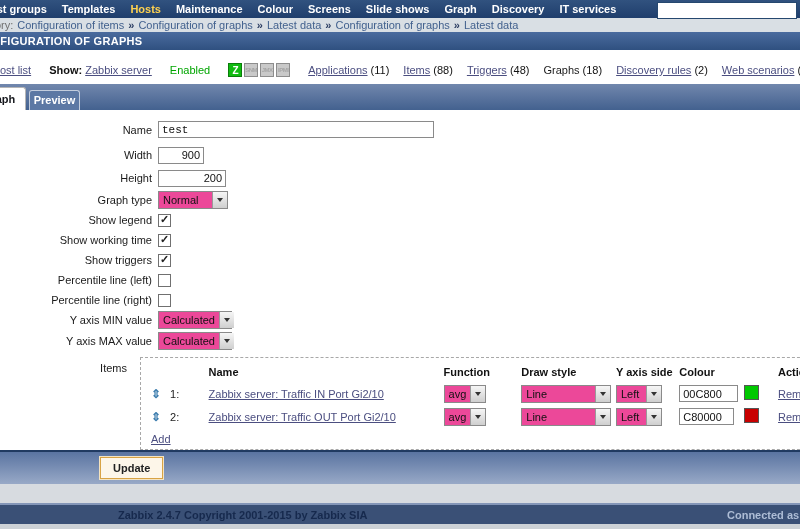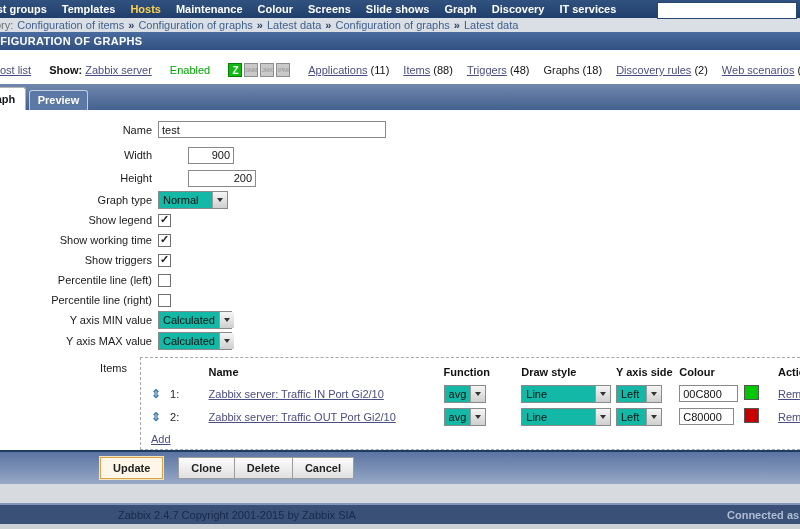--- a/index.html
+++ b/index.html
@@ -43,31 +43,31 @@
     text-align:center; letter-spacing:-0.5px; }
   .avail-box.on { background:#10bb10; border-color:#0b7d0b; color:#fff; font-size:10px; }
   .count { color:#111; }
 
   
   .tabstrip { height:26px; background:linear-gradient(#7187ad,#43618f);
     display:flex; align-items:flex-end; }
   .tab { font-weight:bold; font-size:11px; text-align:center; cursor:pointer; }
   .tab.active { width:54px; height:23px; line-height:23px; background:#fff; color:#15171c;
     border:1px solid #b5b5b5; border-bottom:none; border-radius:3px 3px 0 0; }
-  .tab.inactive { width:59px; height:20px; line-height:18px; margin-left:3px; color:#fff;
+  .tab.inactive { width:51px; height:20px; line-height:18px; margin-left:3px; color:#fff;
     background:#5c78a4; border:1px solid #c3cddd; border-bottom:none; border-radius:3px 3px 0 0; }
 
   
   .content { height:340px; background:#fff; padding-top:6px; }
   .frow { display:flex; align-items:center; }
   .flabel { width:186px; flex:none; text-align:right; padding-right:6px; color:#1a1a1a; }
   .ti { border:1px solid #8a8a8a; height:17px; font-size:11px; padding:0 3px;
     font-family:"Liberation Sans", sans-serif; background:#fff; color:#111; }
-  .ti.num { text-align:right;margin-left:30px; }
-  .sel { display:inline-flex; height:18px; border:1px solid #8a8a8a; background:#14b8a6;
+  .ti.num { text-align:right; }
+  .sel { display:inline-flex; height:18px; border:1px solid #8a8a8a; background:#ec4899;
     align-items:center; cursor:pointer; }
   .sel-text { padding:0 4px; flex:1; white-space:nowrap; color:#111; }
   .sel-btn { width:15px; height:100%; flex:none; border-left:1px solid #9a9a9a;
     background:linear-gradient(#f6f6f6,#cfcfcf); display:flex; align-items:center; justify-content:center; }
   .sel-arrow { width:0; height:0; border-left:3.5px solid transparent;
     border-right:3.5px solid transparent; border-top:4px solid #333; }
   .checkbox { width:13px; height:13px; border:1px solid #707070; background:#fff;
     position:relative; cursor:pointer; }
   .checkbox.checked::after { content:"✓"; position:absolute; left:1px; top:-2px;
     font-size:11px; font-weight:bold; color:#222; }
@@ -101,21 +101,21 @@
   .btn.primary { background:#fdf6e9; border:1px solid #d8a345; box-shadow:0 0 0 1px #f4e3c0; }
   .btn-group { display:flex; margin-left:15px; }
   .btn.plain { background:linear-gradient(#fcfcfc,#e0e0e0); border:1px solid #9c9c9c; }
   .btn.plain + .btn.plain { margin-left:-1px; }
 
   .gray-strip { height:19px; background:#d7dbe0; }
 
   
   .footer { height:21px; background:#3a5076; border-top:2px solid #8496b8;
     position:relative; display:flex; align-items:center; padding-left:146px; }
-  .footer-copy { color:#16294d; font-weight:normal; }
+  .footer-copy { color:#16294d; font-weight:bold; }
   .footer-conn { position:absolute; left:755px; color:#aebdd6; font-weight:bold; white-space:nowrap; }
   .bottom-strip { height:5px; background:#ccd1d6; }
 </style>
 </head>
 <body>
 
 <div class="viewport">
 
   <div class="menubar">
     <span class="menu-item">Host groups</span>
@@ -196,21 +196,21 @@
 
   <div class="tabstrip">
     <div class="tab active">Graph</div>
     <div class="tab inactive">Preview</div>
   </div>
 
   <div class="content">
 
     <div class="frow" style="height:27px">
       <span class="flabel">Name</span>
-      <input class="ti" style="width: 228px;" value="test">
+      <input class="ti" style="width: 276px; font-family: Liberation Mono, monospace;" value="test">
     </div>
 
     <div class="frow" style="height:24px">
       <span class="flabel">Width</span>
       <input class="ti num" style="width: 46px;" value="900">
     </div>
 
     <div class="frow" style="height:22px">
       <span class="flabel">Height</span>
       <input class="ti num" style="width: 68px;" value="200">
@@ -353,25 +353,20 @@
           </tr>
         </tbody>
           </table>
         <span class="hlink add-link">Add</span>
       </div>
     </div>
   </div>
 
   <div class="btnbar">
     <button class="btn primary">Update</button>
-    <span class="btn-group">
-      <button class="btn plain">Clone</button>
-      <button class="btn plain">Delete</button>
-      <button class="btn plain">Cancel</button>
-    </span>
   </div>
 
   <div class="gray-strip"></div>
 
   <div class="footer">
     <span class="footer-copy">Zabbix 2.4.7 Copyright 2001-2015 by Zabbix SIA</span>
     <span class="footer-conn">Connected as '</span>
   </div>
   <div class="bottom-strip"></div>
 

